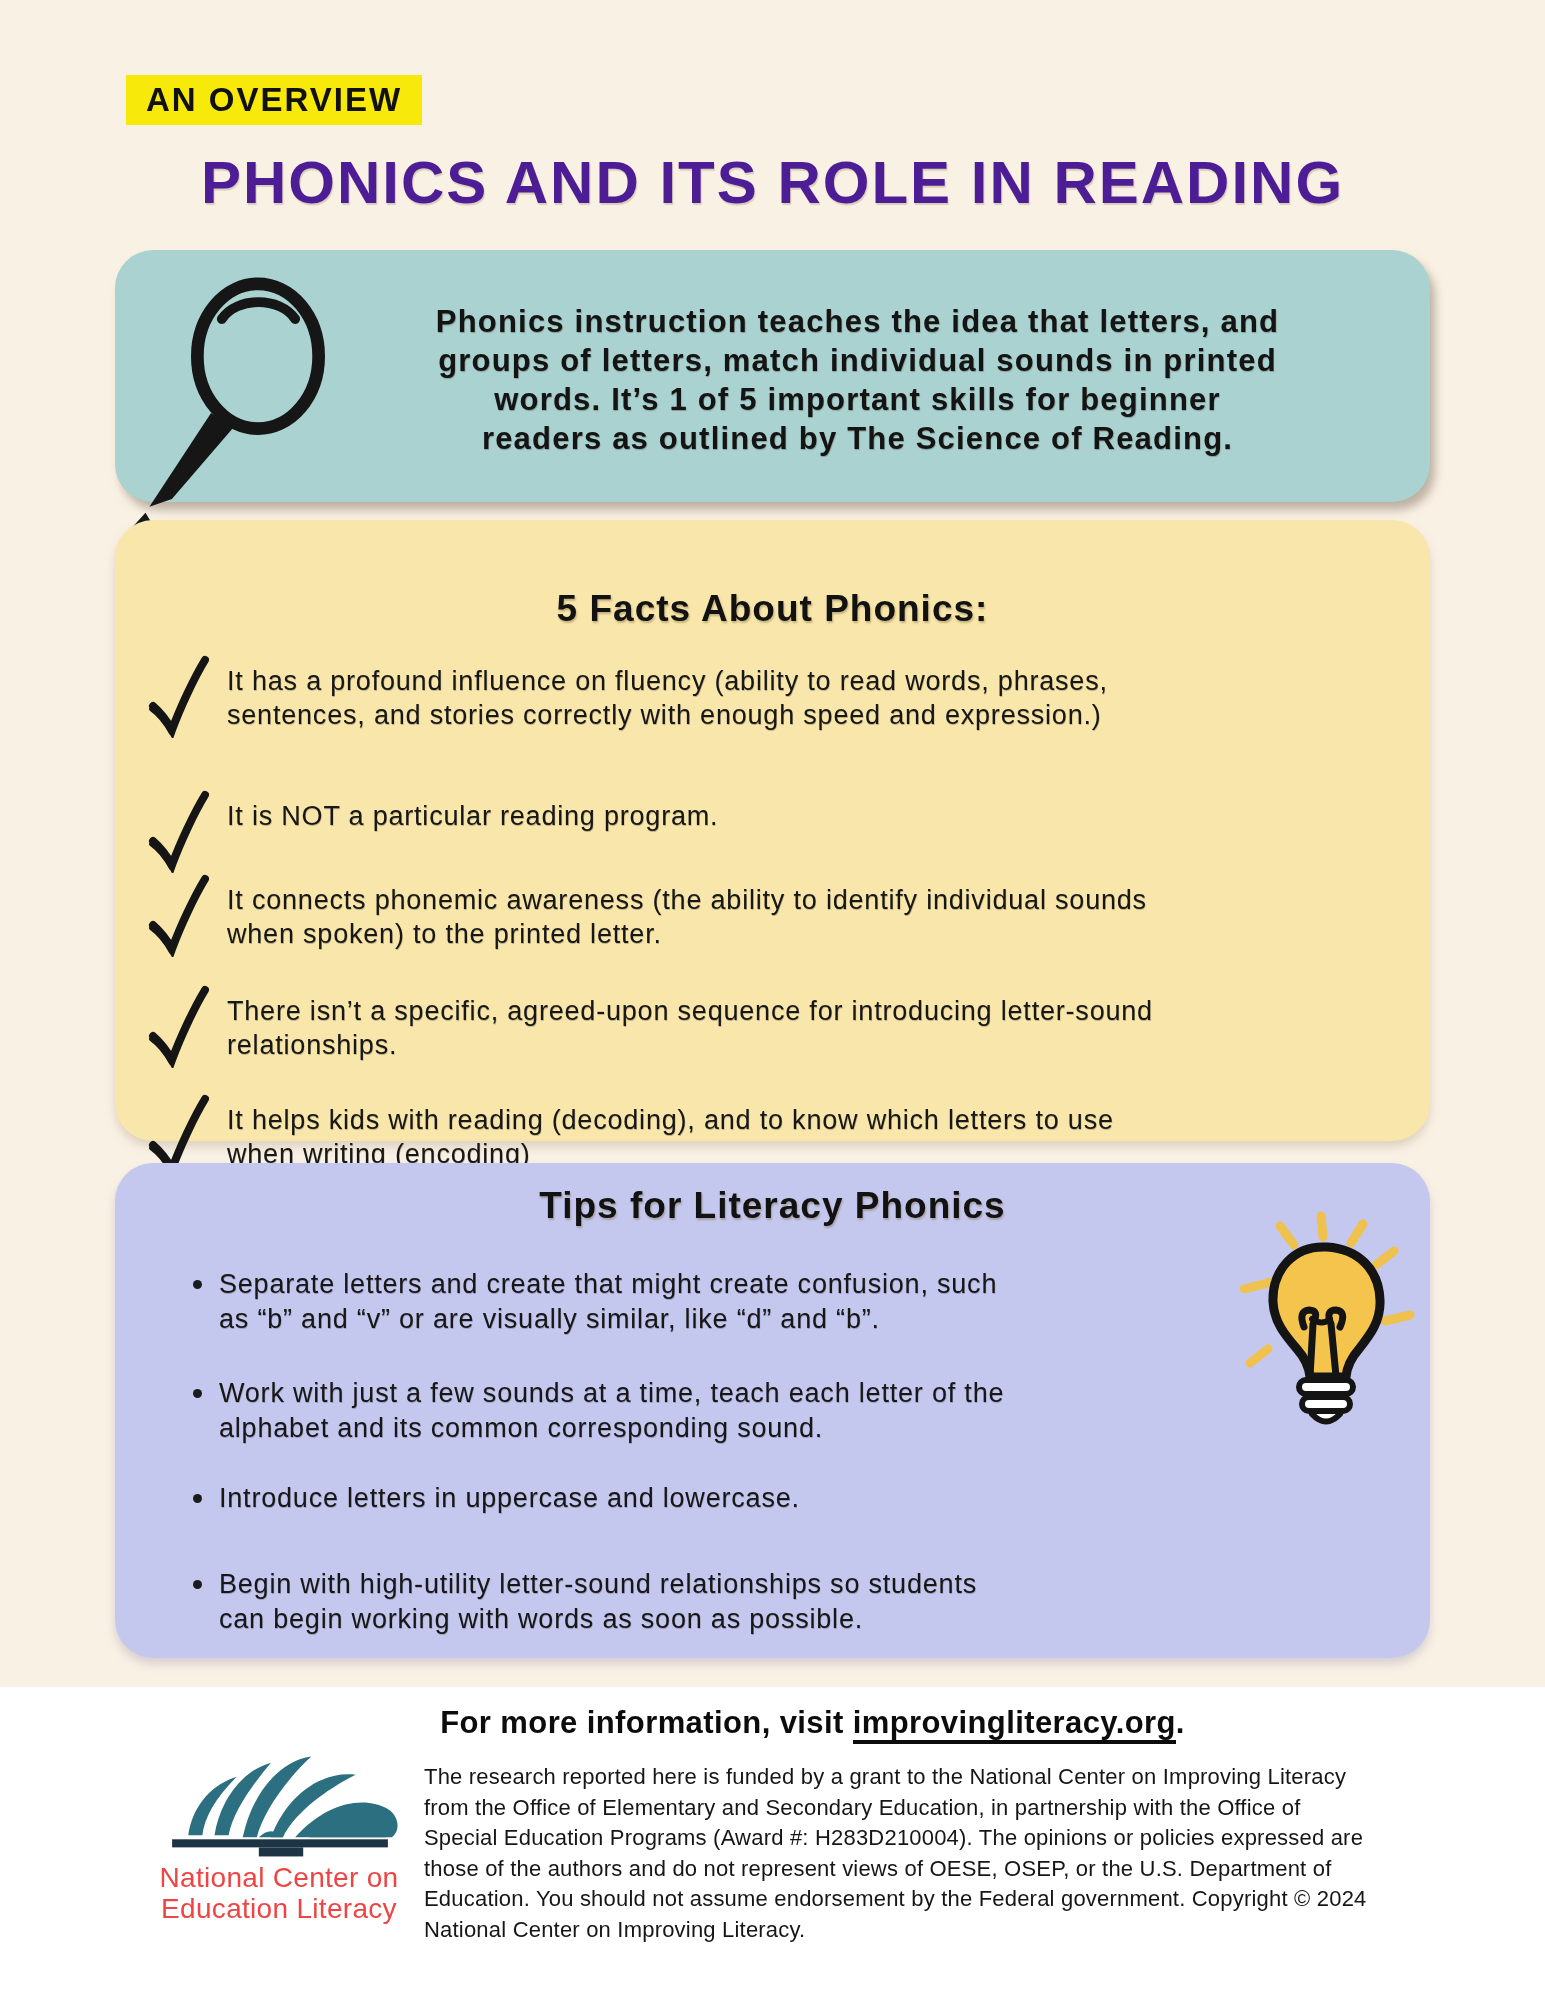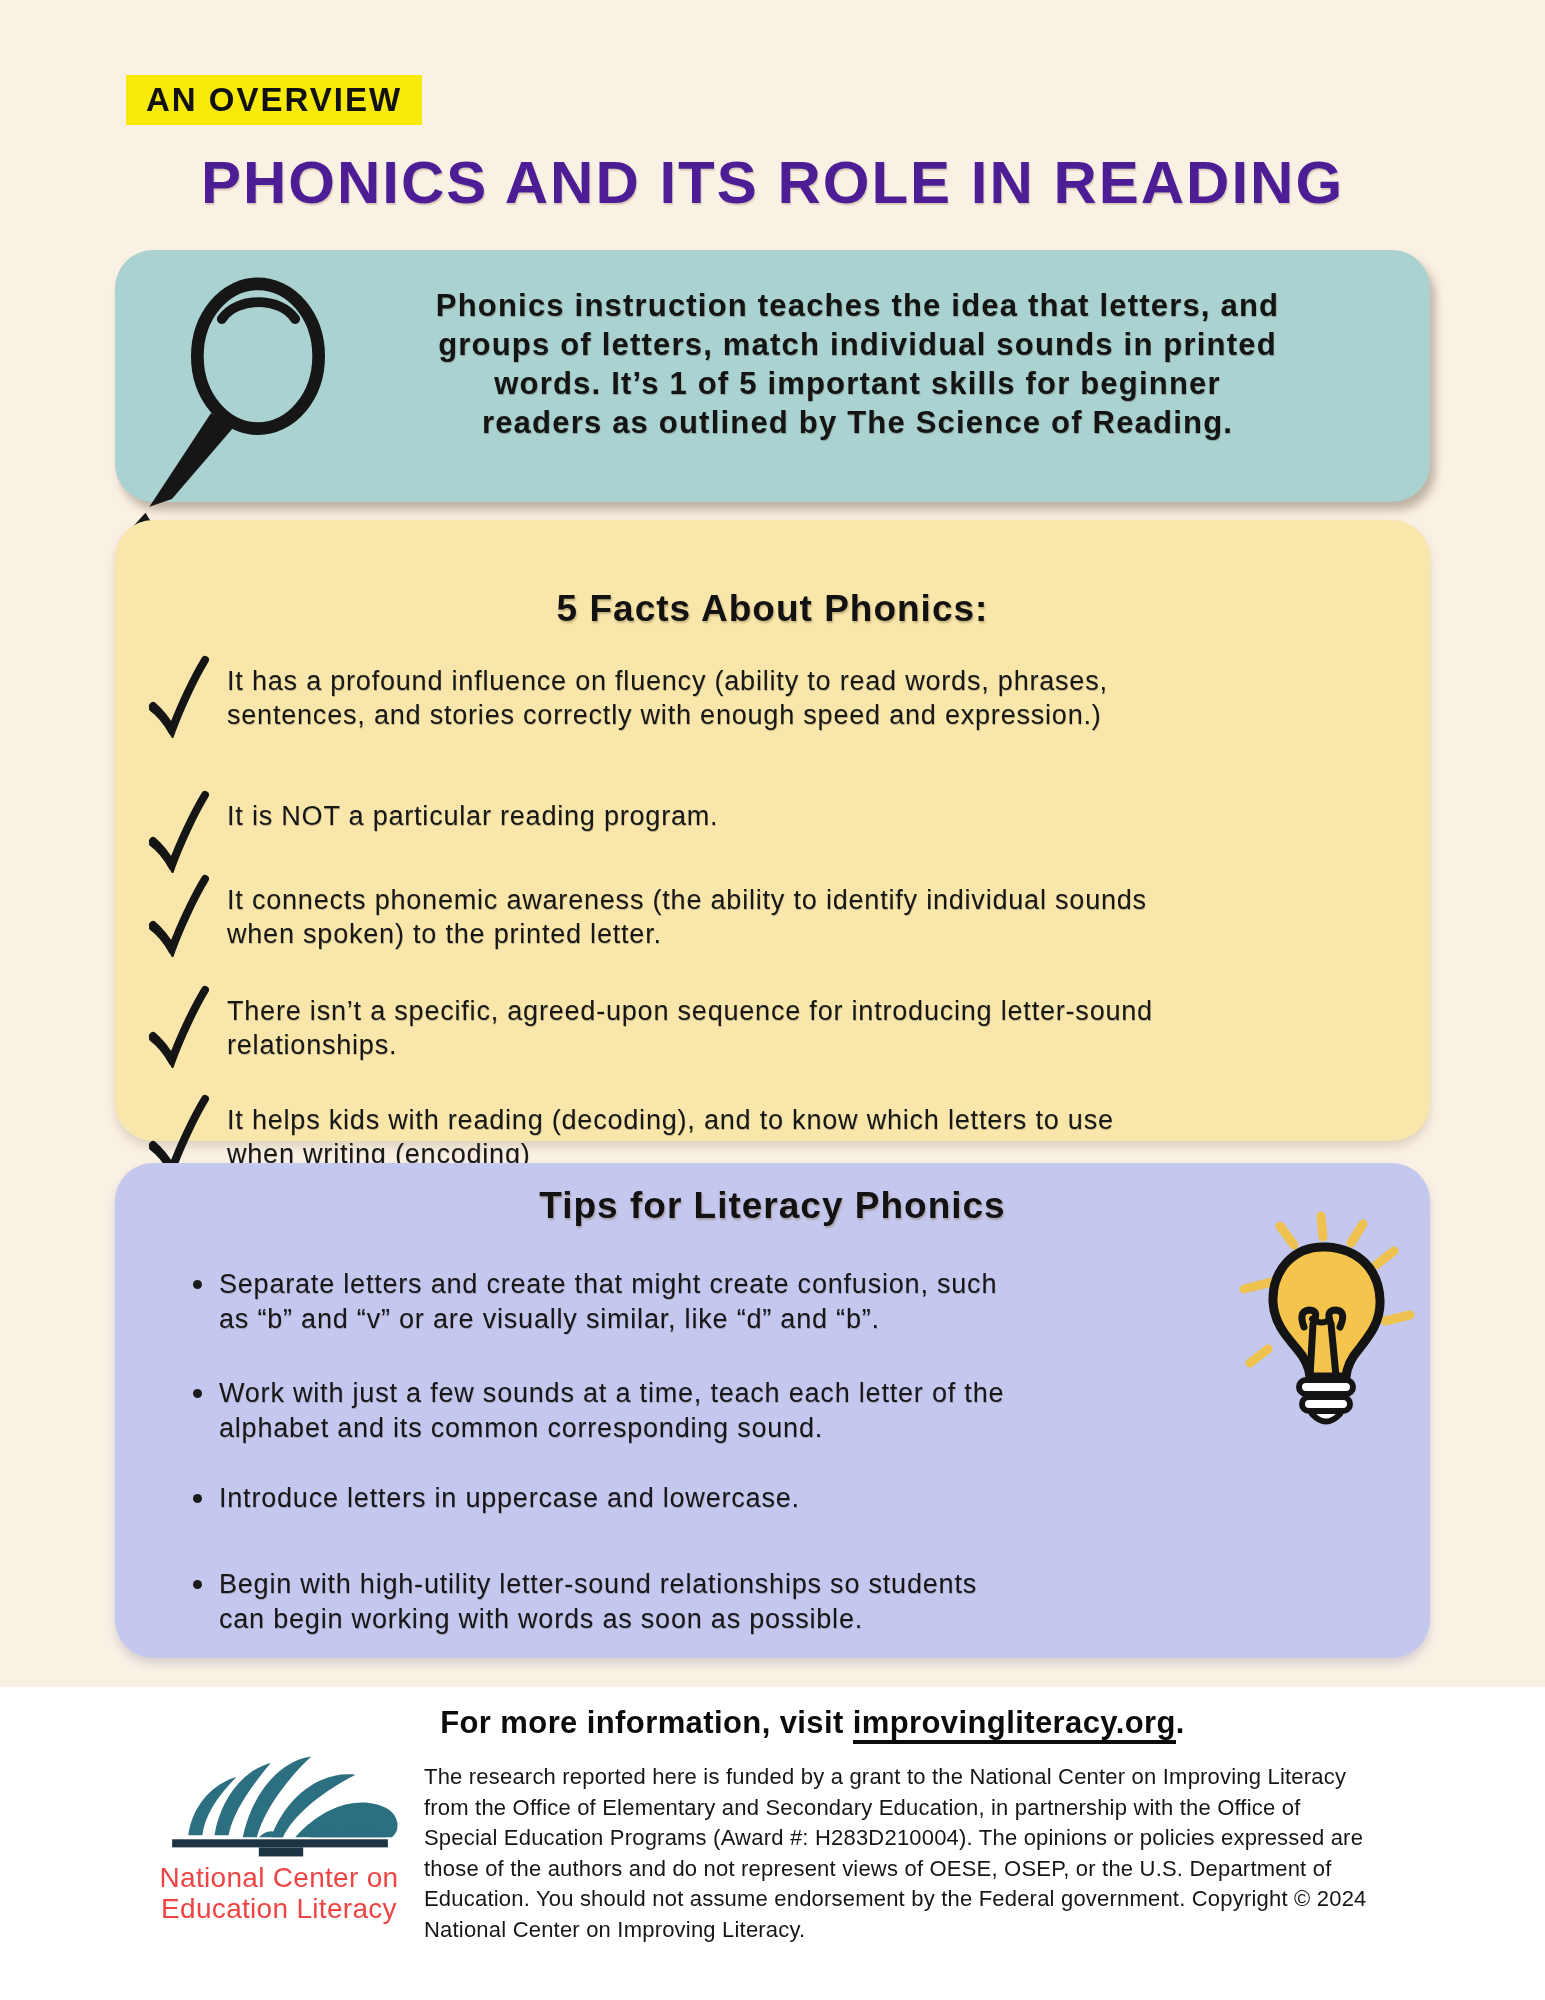--- a/index.html
+++ b/index.html
@@ -21,21 +21,21 @@
   .panel-purple{top:1163px;height:495px;background:#c5c8ee;
         box-shadow:0 6px 10px rgba(150,145,170,0.35);}
 
   .panel h2{position:absolute;left:0;width:100%;margin:0;text-align:center;
         font-size:37px;font-weight:700;letter-spacing:1px;color:#121212;
         text-shadow:1px 2px 2px rgba(120,100,60,0.4);}
   .panel-yellow h2{top:20px;margin-top:48px;}
   .panel-purple h2{top:22px;}
 
   .magnifier{position:absolute;left:8px;top:16px;width:225px;height:245px;overflow:visible;}
-  .intro-text{position:absolute;left:215px;right:45px;top:36px;margin:0;text-align:center;
+  .intro-text{position:absolute;left:215px;right:45px;top:36px;margin:16px;text-align:center;
         font-size:31px;line-height:39px;letter-spacing:1.2px;font-weight:600;color:#141414;
         text-shadow:0.6px 1.2px 0.8px rgba(70,60,40,0.35);}
   .intro-text strong{font-weight:800;}
   .pre{white-space:pre-line;}
 
   .fact{position:absolute;left:30px;right:45px;padding-left:82px;
         font-size:27px;line-height:34px;letter-spacing:0.8px;color:#171717;
         text-shadow:0.5px 1px 0.6px rgba(70,60,40,0.3);margin-top:48px;}
   .fact .check{position:absolute;left:2px;top:-10px;width:62px;height:84px;}
   .fact-1{top:96px;} .fact-2{top:231px;} .fact-3{top:315px;} .fact-4{top:426px;} .fact-5{top:535px;}

